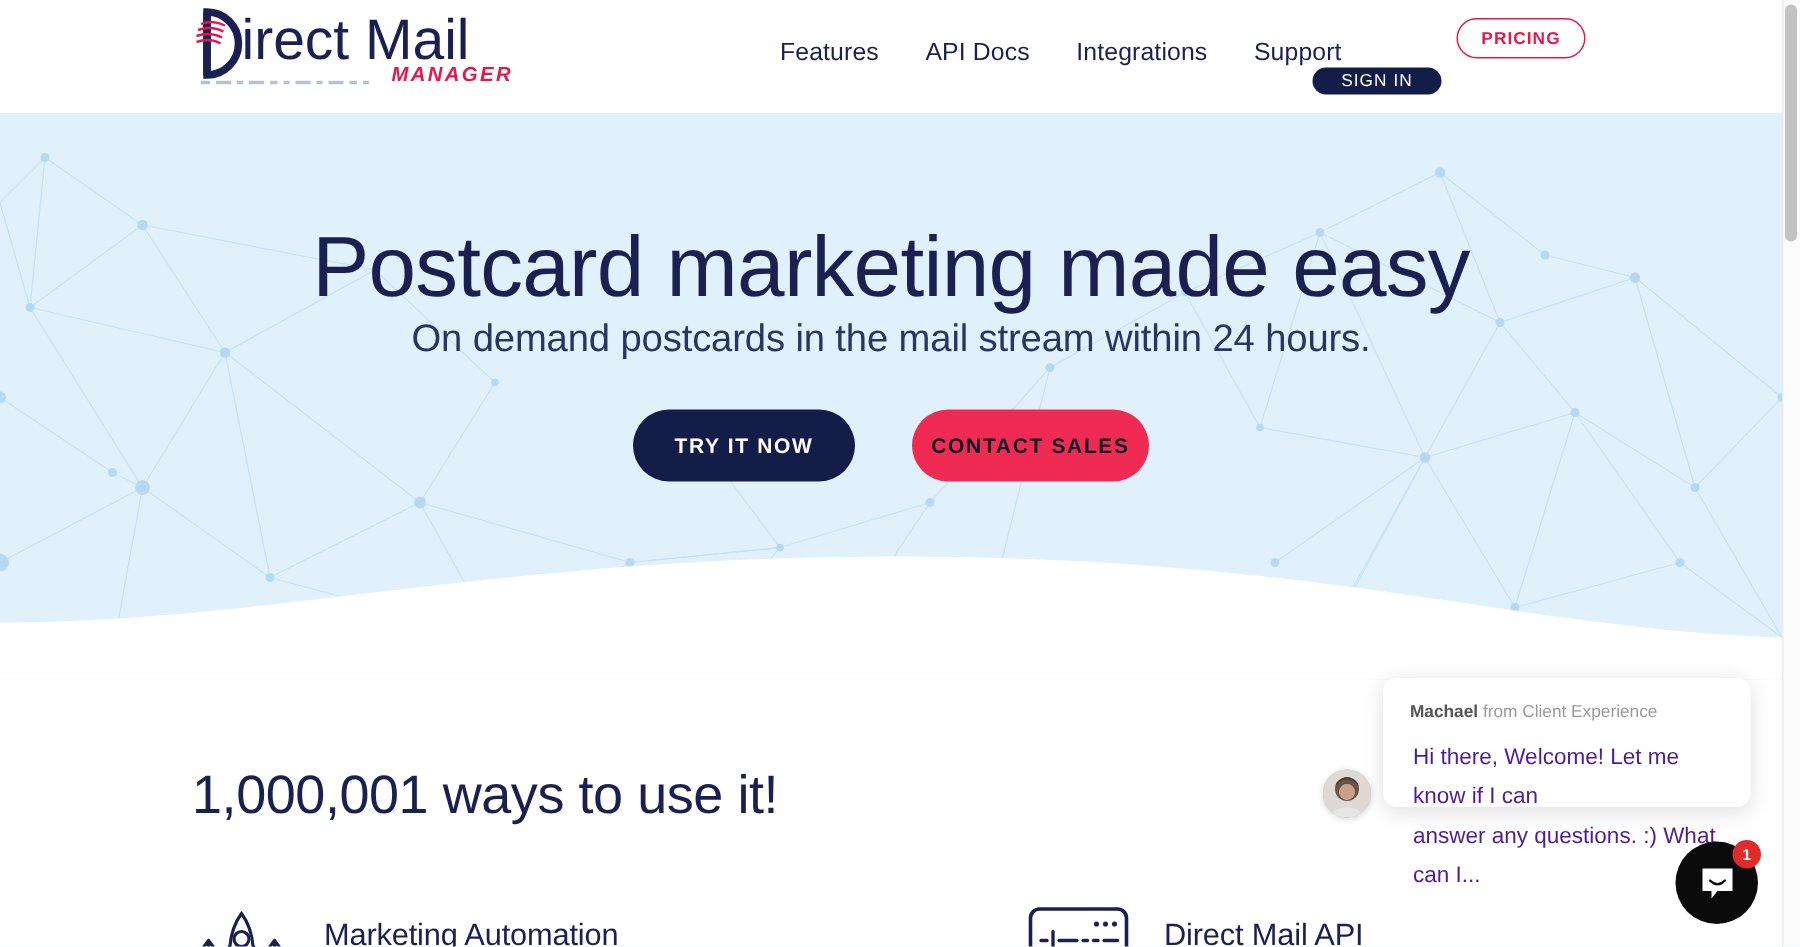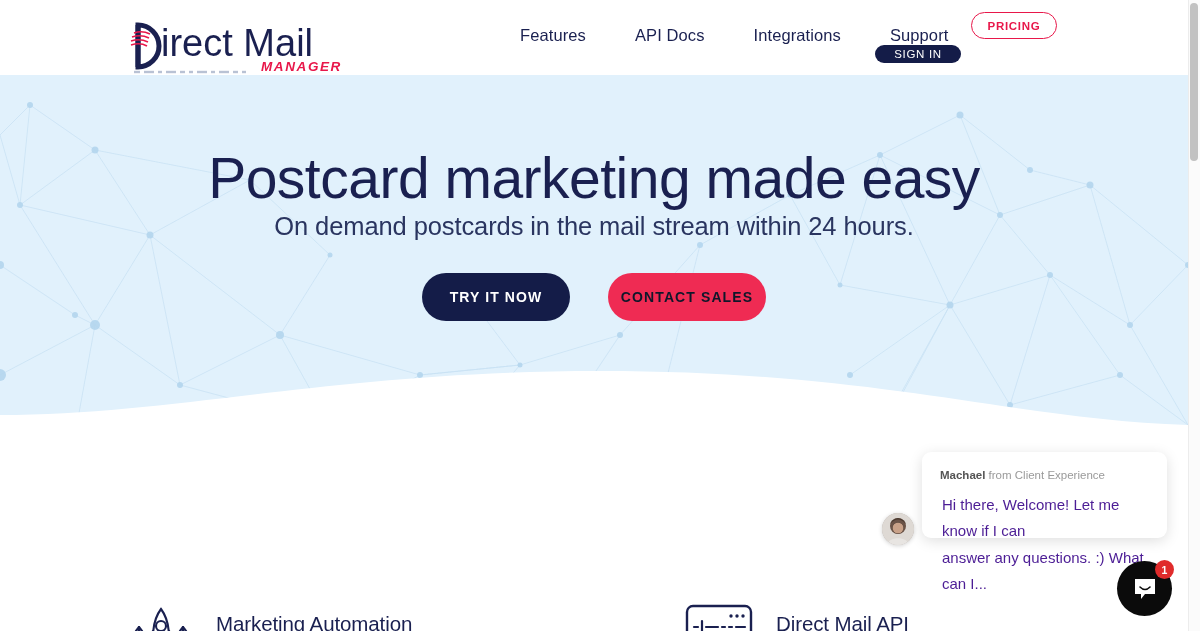--- a/index.html
+++ b/index.html
@@ -10,29 +10,29 @@
     position:relative;
   }
 
   
   .header {
     position:absolute; top:0; left:0; width:1188px; height:75px;
     background:#ffffff; z-index:40;
     display:flex; align-items:center;
   }
   .logo-wrap {
-    position:absolute; left:128px; top:19px;
+    position:absolute; left:128px; top:2px;
     width:215px; height:58px;
     display:block;
   }
   .logo-svg { display:block; }
 
   .nav {
     position:absolute; left:520px; top:26px;
-    display:flex; align-items:center; gap:49px;
+    display:flex; align-items:center; gap:31px;
   }
   .nav-link {
     font-size:16.5px; color:#1a2050; font-weight:400;
     text-decoration:none; letter-spacing:0.1px; white-space:nowrap;
     cursor:pointer;
   }
   .btn-signin {
     position:absolute; left:875px; top:25px;
     width:86px; height:18px; border-radius:14px;
     background:#141c48; color:#ffffff;
@@ -291,20 +291,21 @@
       <button class="btn-contact">CONTACT SALES</button>
     </div>
   </div>
 
   <svg class="hero-wave" viewBox="0 0 1188 90" preserveAspectRatio="none">
     <path d="M0 52 C 180 52, 330 8, 600 8 C 880 8, 1010 56, 1188 62 L1188 90 L0 90 Z" fill="#ffffff"></path>
   </svg>
 </section>
 
 <section class="section">
+  <h2 class="section-title">1,000,001 ways to use it!</h2>
 
   <div class="feature feature-1">
     <svg class="feature-icon" width="66" height="46" viewBox="0 0 66 46">
       <g fill="none" stroke="#1a2050" stroke-width="2.1" stroke-linecap="round">
         <path d="M33 8 C 27 16, 25 26, 25 36 L41 36 C 41 26, 39 16, 33 8 Z"></path>
         <circle cx="33" cy="25" r="5"></circle>
         <path d="M25 30 L19 38 L25 37"></path>
         <path d="M41 30 L47 38 L41 37"></path>
         <path d="M11 42 L11 26 M11 26 L8 30 M11 26 L14 30"></path>
         <path d="M55 42 L55 26 M55 26 L52 30 M55 26 L58 30"></path>

